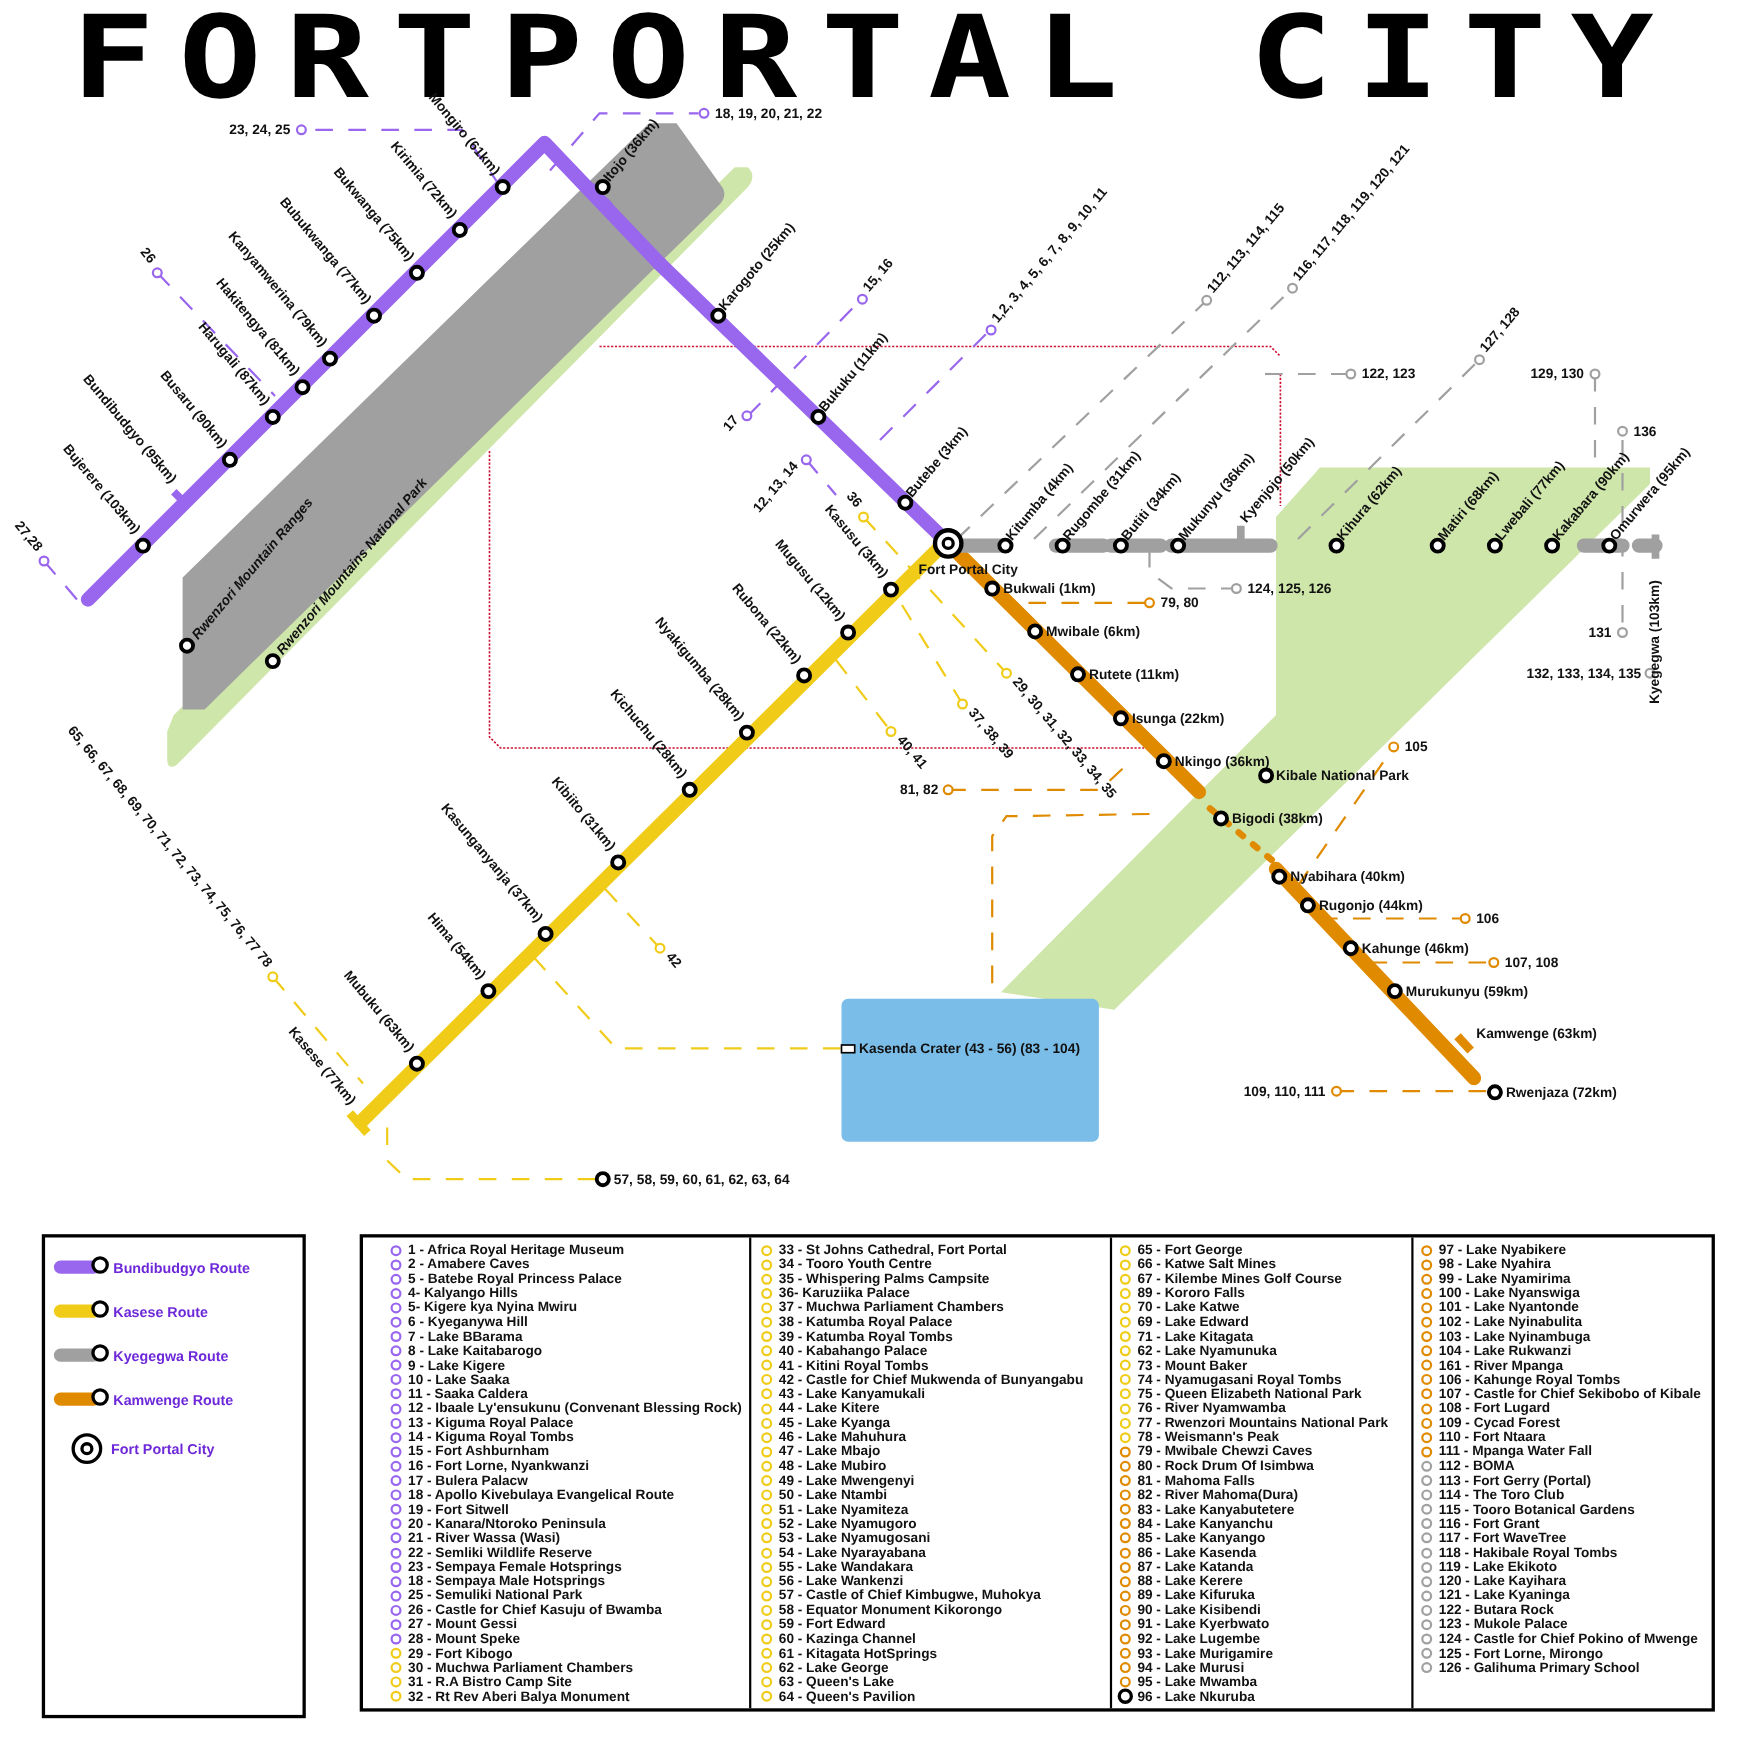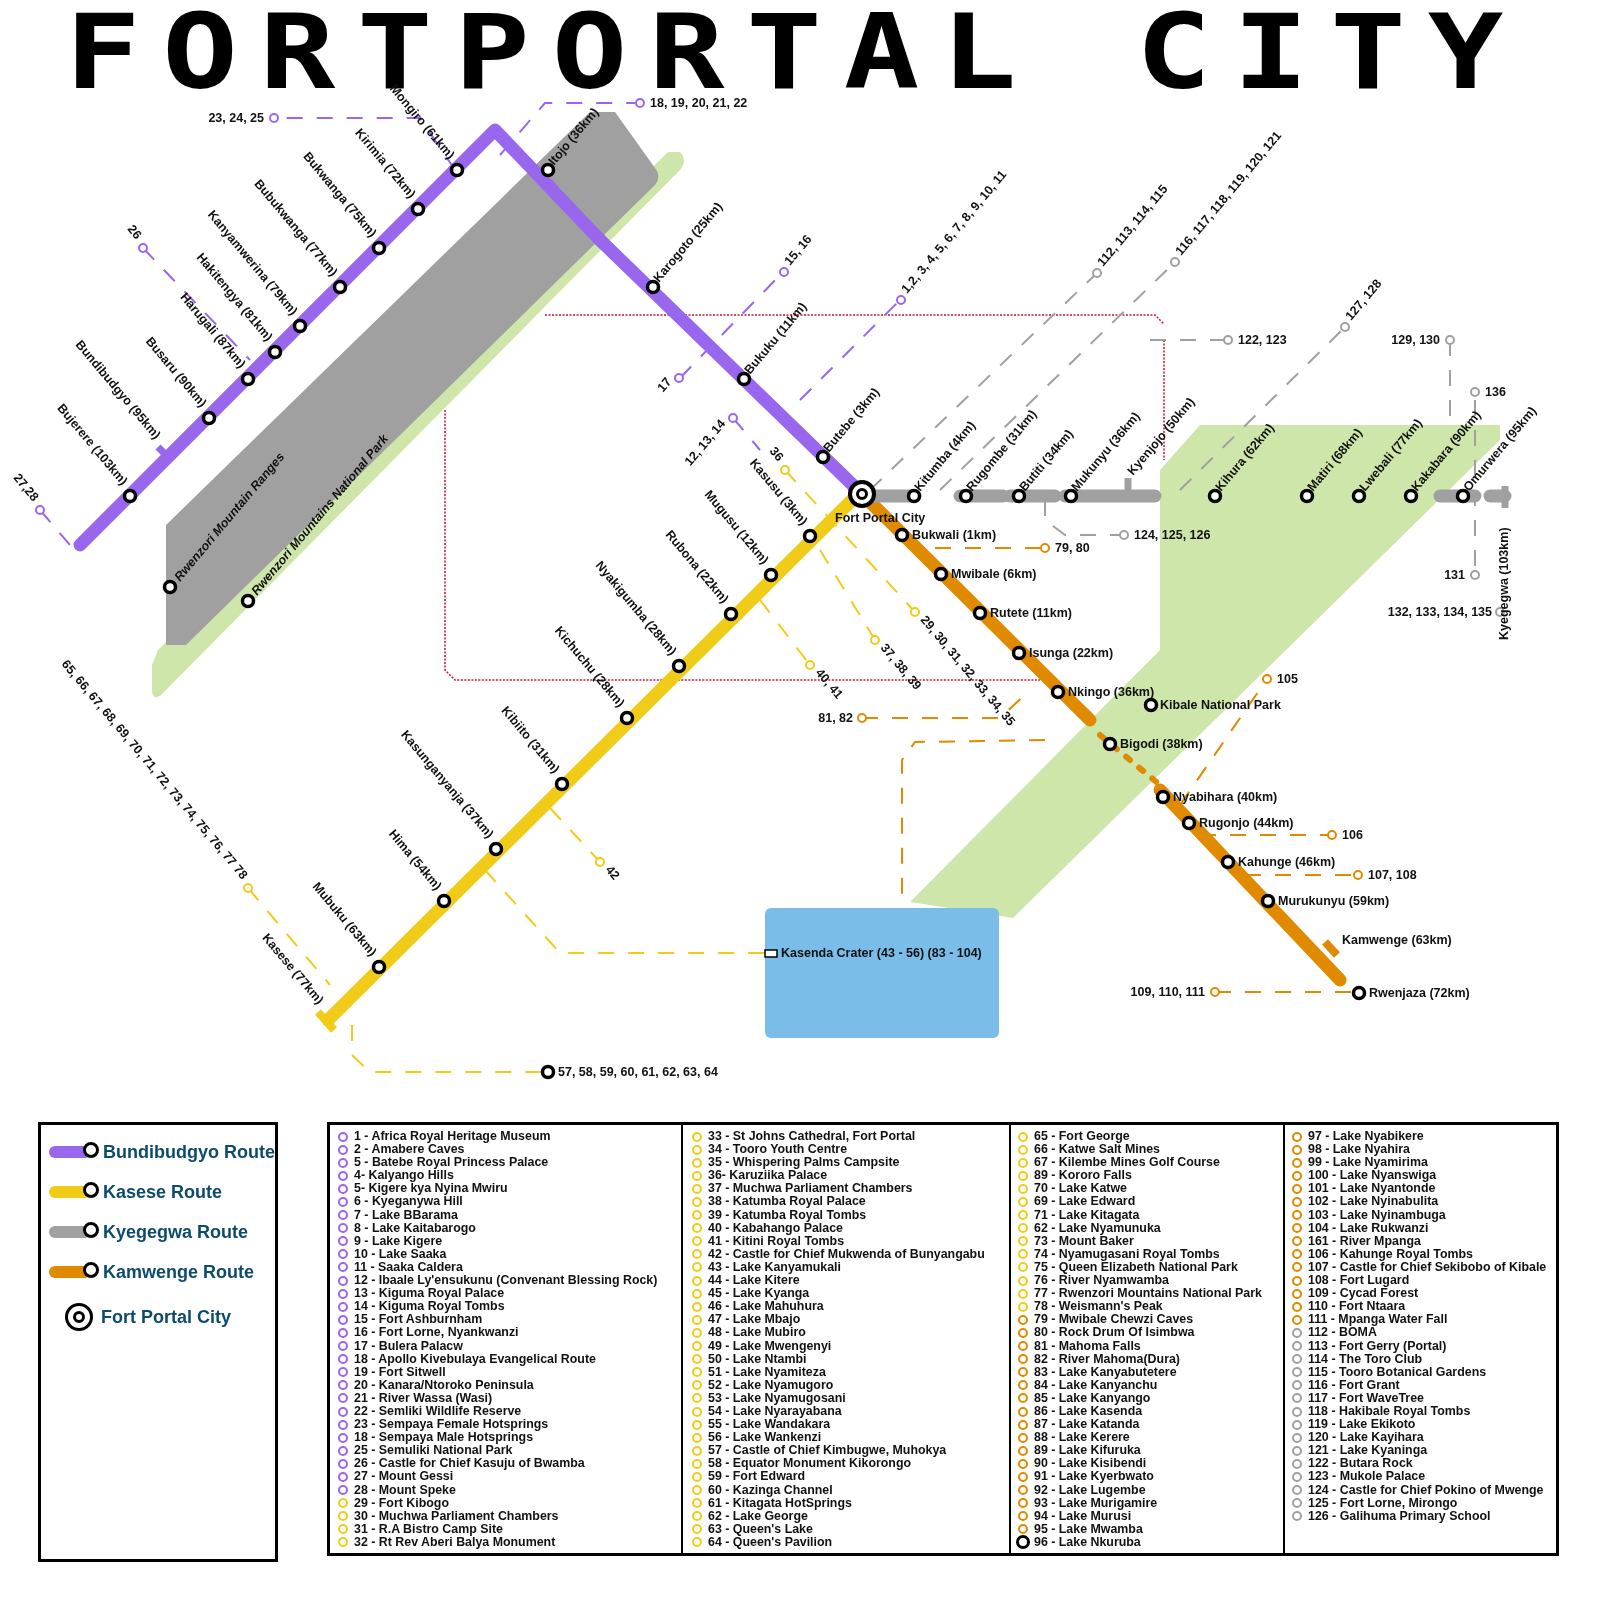--- a/index.html
+++ b/index.html
@@ -6,21 +6,21 @@
   body { width: 1600px; height: 1600px; position: relative; overflow: hidden; font-family: "Liberation Sans", sans-serif; }
   #map { position: absolute; left: 0; top: 0; width: 1600px; height: 1600px; }
   .lbl { font-family: "Liberation Sans", sans-serif; font-weight: bold; font-size: 12.5px; fill: #111; }
   .lbl-it { font-style: italic; }
   .title-text { font-family: "DejaVu Sans Mono", monospace; }
   .legend-box { position: absolute; border: 3px solid #000; box-sizing: border-box; background: #fff; }
   .route-legend { left: 38px; top: 1122px; width: 240px; height: 440px; }
   .route-row { position: absolute; left: 8px; height: 22px; display: flex; align-items: center; }
   .route-swatch { width: 42px; height: 12px; border-radius: 6px; position: relative; }
   .route-swatch::after { content: ""; position: absolute; right: -8px; top: -4px; width: 10px; height: 10px; border: 3px solid #000; border-radius: 50%; background: #fff; }
-  .route-name { margin-left: 12px; font-weight: bold; font-size: 18px; color: #0c4a6e; }
+  .route-name { margin-left: 12px; font-weight: bold; font-size: 13px; color: #6d28d9; }
   .city-row { position: absolute; left: 24px; top: 178px; display: flex; align-items: center; }
   .city-icon { width: 22px; height: 22px; border: 3px solid #000; border-radius: 50%; position: relative; }
   .city-icon::after { content: ""; position: absolute; left: 5px; top: 5px; width: 6px; height: 6px; border: 3px solid #000; border-radius: 50%; }
   .poi-legend { left: 327px; top: 1122px; width: 1232px; height: 434px; }
   .poi-col { position: absolute; top: 5px; }
   .poi-item { height: 13.1px; line-height: 13.1px; font-size: 12.4px; font-weight: bold; color: #111; white-space: nowrap; display: flex; align-items: center; }
   .poi-dot { width: 6px; height: 6px; border: 2.2px solid; border-radius: 50%; margin-right: 6px; flex: none; background: #fff; }
   .poi-dot.big { width: 8px; height: 8px; border-width: 3px; border-color: #000 !important; margin-left: -2px; margin-right: 4px; }
   .col-div { position: absolute; top: 0; bottom: 0; width: 0; border-left: 2px solid #000; }
 </style>
@@ -433,21 +433,21 @@
   <div class="city-row">
     <div class="city-icon"></div>
     <span class="route-name" style="margin-left:8px">Fort Portal City</span>
   </div>
 </div>
 
 <div class="legend-box poi-legend" id="poi-legend">
   <div class="col-div" style="left:351px"></div>
   <div class="col-div" style="left:679px"></div>
   <div class="col-div" style="left:953px"></div>
-  <div class="poi-col" id="poi-col-0" style="left:8px">
+  <div class="poi-col" id="poi-col-0" style="left:25px">
       <div class="poi-item">
         <span class="poi-dot" style="border-color: rgb(153, 102, 238);"></span>
         <span>1 - Africa Royal Heritage Museum</span>
       </div>
       <div class="poi-item">
         <span class="poi-dot" style="border-color: rgb(153, 102, 238);"></span>
         <span>2 - Amabere Caves</span>
       </div>
       <div class="poi-item">
         <span class="poi-dot" style="border-color: rgb(153, 102, 238);"></span>

